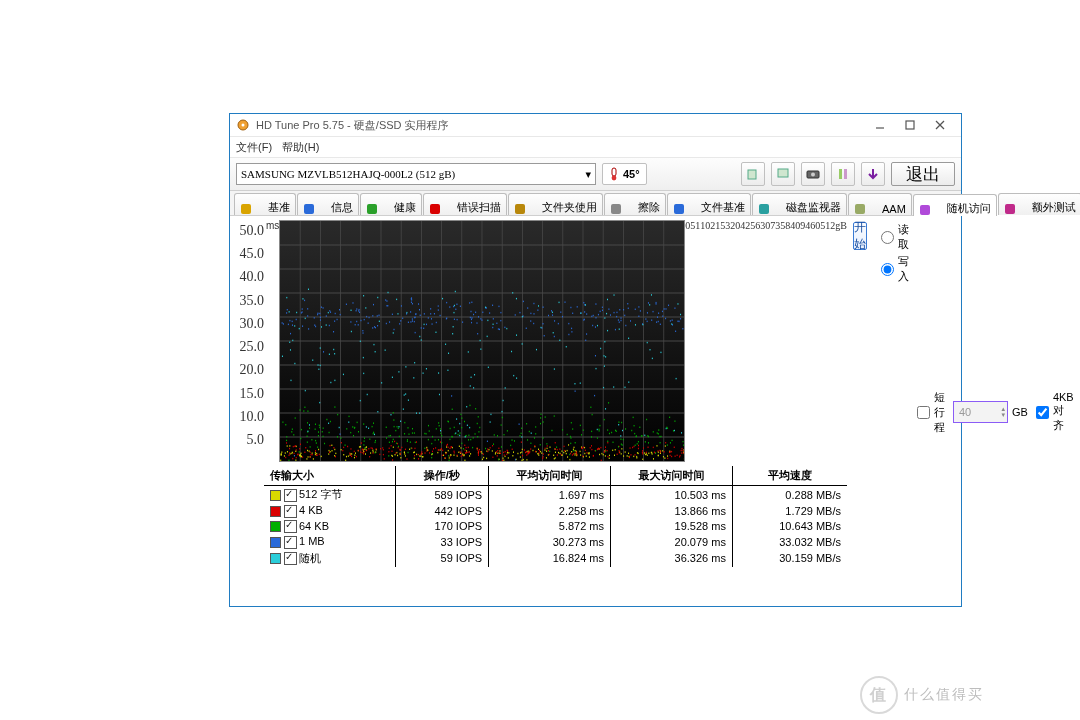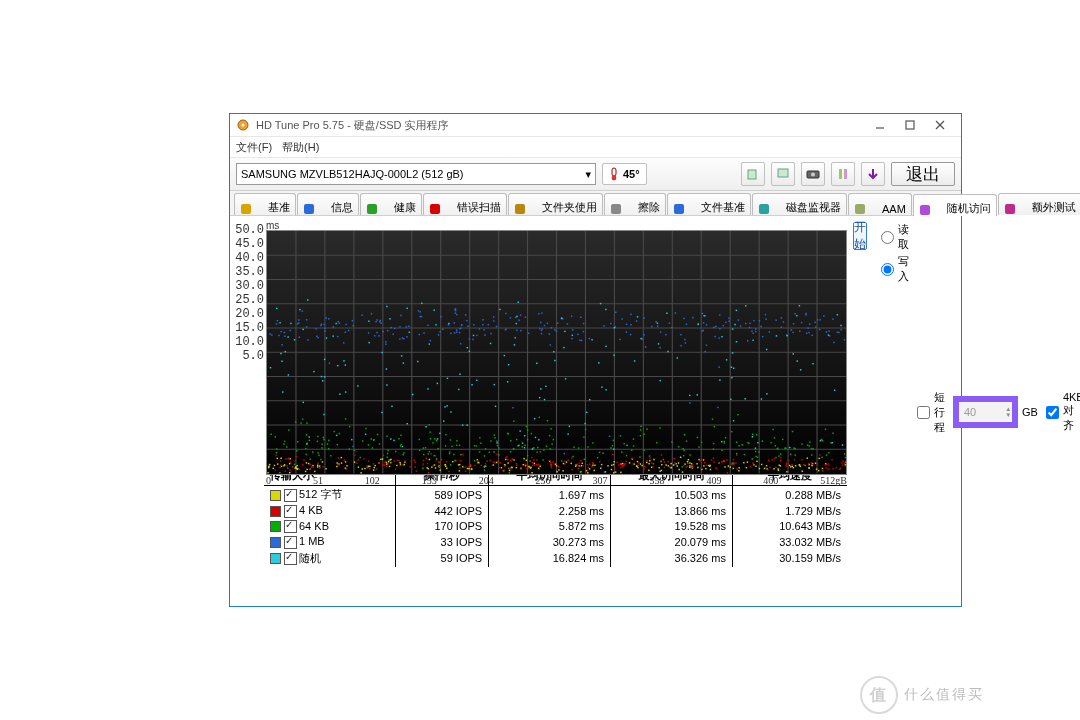--- a/index.html
+++ b/index.html
@@ -7,42 +7,42 @@
   .win{position:absolute;left:229px;top:113px;width:731px;height:492px;border:1px solid #207cc2;background:#fff;display:flex;flex-direction:column}
   .titlebar{height:22px;background:#fff;display:flex;align-items:center;padding:0 6px;border-bottom:1px solid #e8e8e8}
   .titlebar .ico{width:14px;height:14px;display:inline-block;margin-right:6px}
   .titlebar .ico svg{width:14px;height:14px}
   .titlebar .title{color:#555;font-size:11px;flex:1}
   .wbtn{width:30px;height:18px;display:flex;align-items:center;justify-content:center;color:#666}
   .wbtn svg{width:10px;height:10px;stroke:#555;stroke-width:1.2;fill:none}
   .menubar{height:20px;background:#fff;display:flex;align-items:center;padding:0 6px;gap:10px;border-bottom:1px solid #e8e8e8;color:#333}
   .menubar span{font-size:11px}
   .toolbar{height:28px;background:linear-gradient(#fdfdfd,#efefef);border-bottom:1px solid #cfcfcf;display:flex;align-items:center;padding:2px 6px;gap:6px}
-  .drive-sel{flex:0 0 350px;height:20px;border:1px solid #9a9a9a;background:#fff;display:flex;align-items:center;justify-content:space-between;padding:0 4px;font-family:Liberation Sans, sans-serif;font-size:11px}
+  .drive-sel{flex:0 0 350px;height:20px;border:1px solid #9a9a9a;background:#fff;display:flex;align-items:center;justify-content:space-between;padding:0 4px;font-family:Liberation Serif, serif;font-size:11px}
   .temp{height:20px;border:1px solid #c0c0c0;border-radius:2px;background:#fff;display:flex;align-items:center;padding:0 6px;gap:4px;font-weight:bold}
   .tbtn{width:22px;height:22px;border:1px solid #c0c0c0;border-radius:2px;background:linear-gradient(#fff,#ececec);display:flex;align-items:center;justify-content:center}
   .tbtn svg{width:14px;height:14px}
   .exit-btn{height:22px;border:1px solid #9a9a9a;border-radius:2px;background:linear-gradient(#fff,#ececec);padding:0 14px;display:flex;align-items:center;font-size:17px}
   .tabrow{height:24px;background:#f4f4f4;border-bottom:1px solid #cfcfcf;display:flex;align-items:flex-end;padding:0 4px;gap:1px}
   .tab{height:21px;border:1px solid #bdbdbd;border-bottom:none;border-radius:3px 3px 0 0;background:linear-gradient(#fefefe,#f0f0f0);display:flex;align-items:flex-end;padding:0 5px;gap:16px;font-size:11px;white-space:nowrap}
   .tab.active{background:#fff;position:relative;top:1px}
   .tab svg{width:12px;height:12px}
   .body{flex:1;display:flex;padding:4px 8px;gap:6px}
   .left{flex:1;display:flex;flex-direction:column}
   .right{width:100px;display:flex;flex-direction:row;gap:8px;padding-top:2px}
   .start-btn{height:26px;border:1px solid #3a7bd5;border-radius:2px;background:linear-gradient(#f8fbff,#e8f1ff);color:#1a4fa0;display:flex;align-items:center;justify-content:center;font-size:12px}
   .rgroup{display:flex;flex-direction:column;gap:2px;padding-left:6px}
   .radio,.check{display:flex;align-items:center;gap:4px;font-size:11px}
   .radio input,.check input{margin:0}
   .stroke-row{display:flex;align-items:center;gap:4px}
-  .spinner{width:46px;height:20px;border:6px solid #8b5cf6;background:#f3f3f3;color:#9a9a9a;display:flex;align-items:center;justify-content:space-between;padding:0 2px 0 5px}
+  .spinner{width:46px;height:20px;border:1px solid #8b5cf6;background:#f3f3f3;color:#9a9a9a;display:flex;align-items:center;justify-content:space-between;padding:0 2px 0 5px}
   .spinner .arrows{display:flex;flex-direction:column;line-height:6px;font-size:7px;color:#888}
   .chartwrap{position:relative;height:242px;display:flex}
-  .yaxis{width:26px;display:flex;flex-direction:column;justify-content:flex-start;align-items:flex-end;padding:3px 2px 14px 0;font-size:12px;color:#333;font-family:Liberation Mono, monospace}
-  .plot-outer{flex:1;display:flex;flex-direction:column}
+  .yaxis{width:26px;display:flex;flex-direction:column;justify-content:space-between;align-items:flex-end;padding:3px 2px 14px 0;font-size:14px;color:#333;font-family:Liberation Serif, serif}
+  .plot-outer{flex:1;display:flex;}
   .ms-lbl{height:10px;font-size:10px;color:#333;text-align:left}
   .plot{flex:1;position:relative;background:linear-gradient(#2a2a2a,#000);border:1px solid #888}
   .grid line{stroke:#494949;stroke-width:1}
   .xaxis{height:14px;display:flex;justify-content:space-between;font-size:10px;color:#333;font-family:Tahoma;padding:0 0 0 0}
   .tablewrap{margin-top:4px;margin-left:26px}
   table.results{border-collapse:collapse;width:100%;font-family:Liberation Sans, sans-serif;font-size:11px}
   table.results th{font-weight:bold;text-align:center;padding:2px 6px;border-bottom:1px solid #000}
   table.results th.h1{text-align:left}
   table.results td{padding:1px 6px;text-align:right;white-space:nowrap}
   table.results td.c1{text-align:left}

